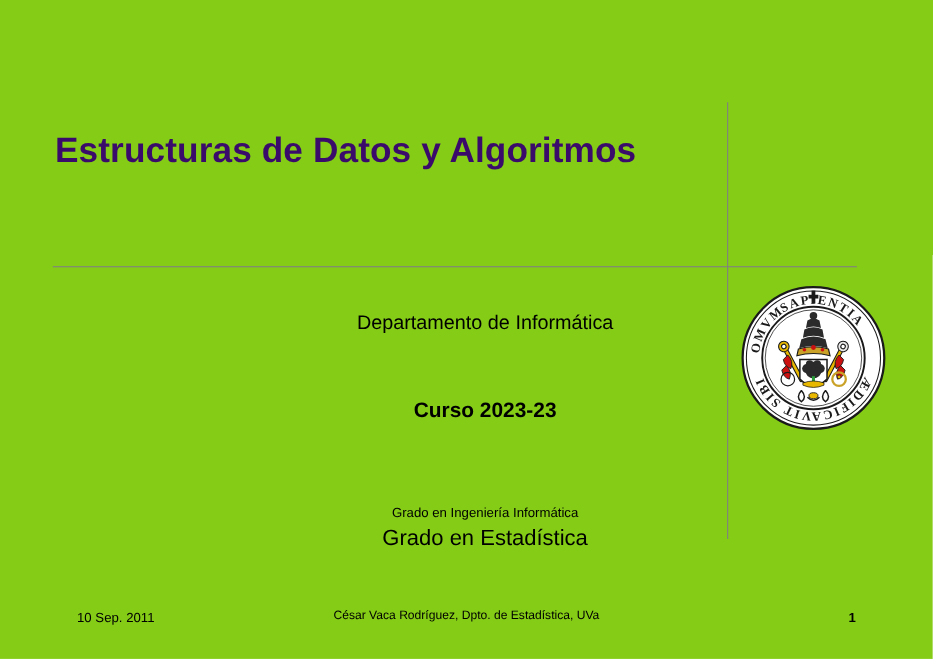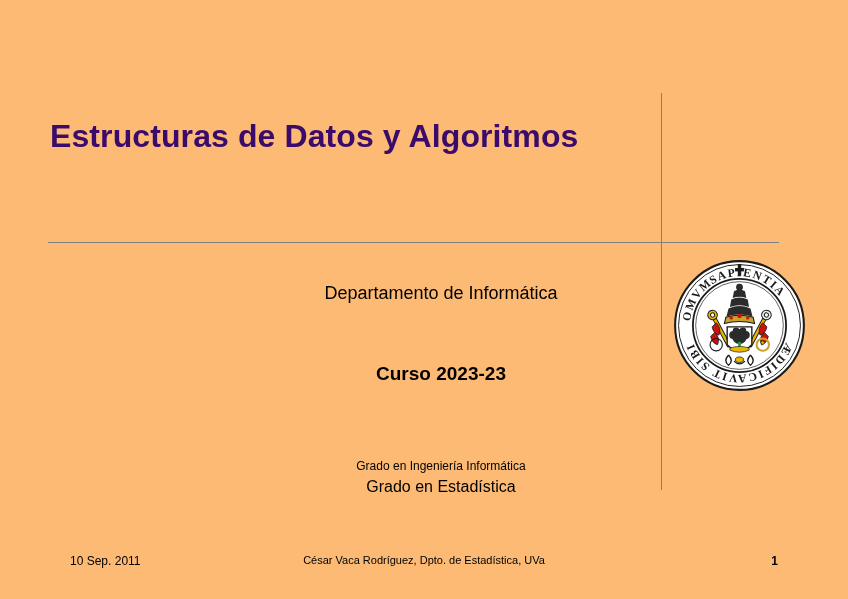--- a/index.html
+++ b/index.html
@@ -10,21 +10,21 @@
   }
   body {
     font-family: "Liberation Sans", sans-serif;
     -webkit-font-smoothing: antialiased;
   }
 
   #slide {
     position: relative;
     width: 848px;
     height: 599px;
-    background: #fdba74;
+    background: #84cc16;
     overflow: hidden;
   }
 
   
   .rule-h {
     position: absolute;
     left: 48px;
     top: 242px;
     width: 731px;
     height: 0;
@@ -85,21 +85,21 @@
     white-space: nowrap;
   }
   .info-line.bold {
     font-weight: bold;
     font-size: 19px;
   }
   .info-line.small {
     font-size: 12px;
   }
   .info-line.small-b {
-    font-size: 16px;
+    font-size: 20px;
   }
 
   
   #seal {
     position: absolute;
     left: 671px;
     top: 257px;
     width: 137px;
     height: 137px;
   }

